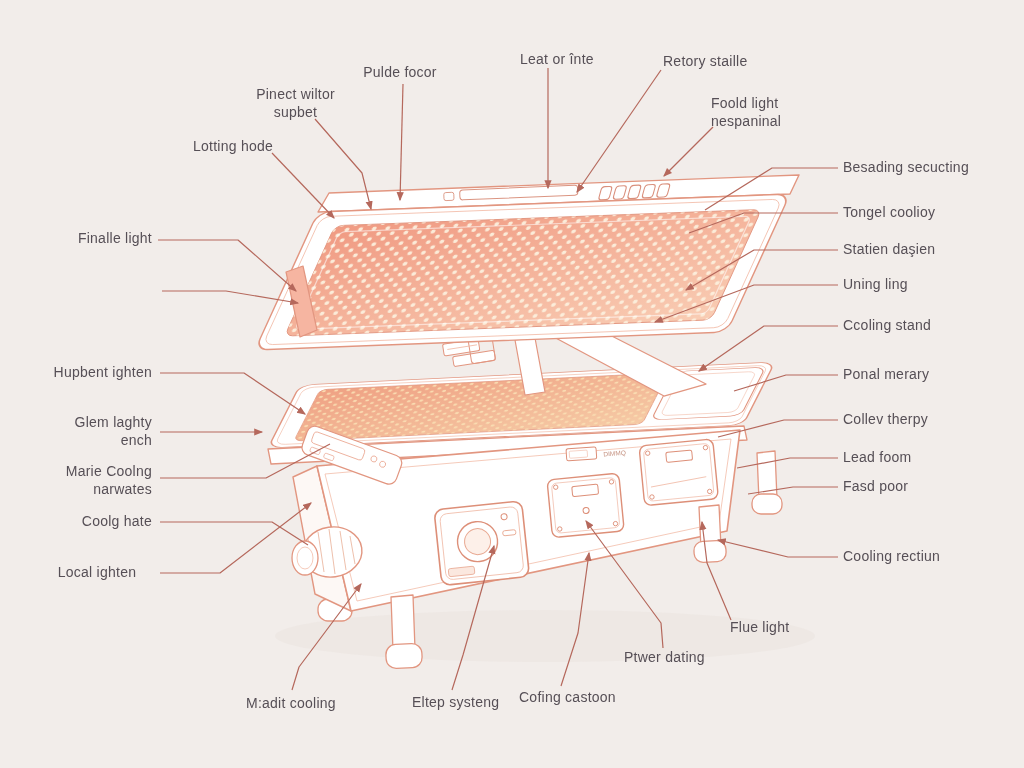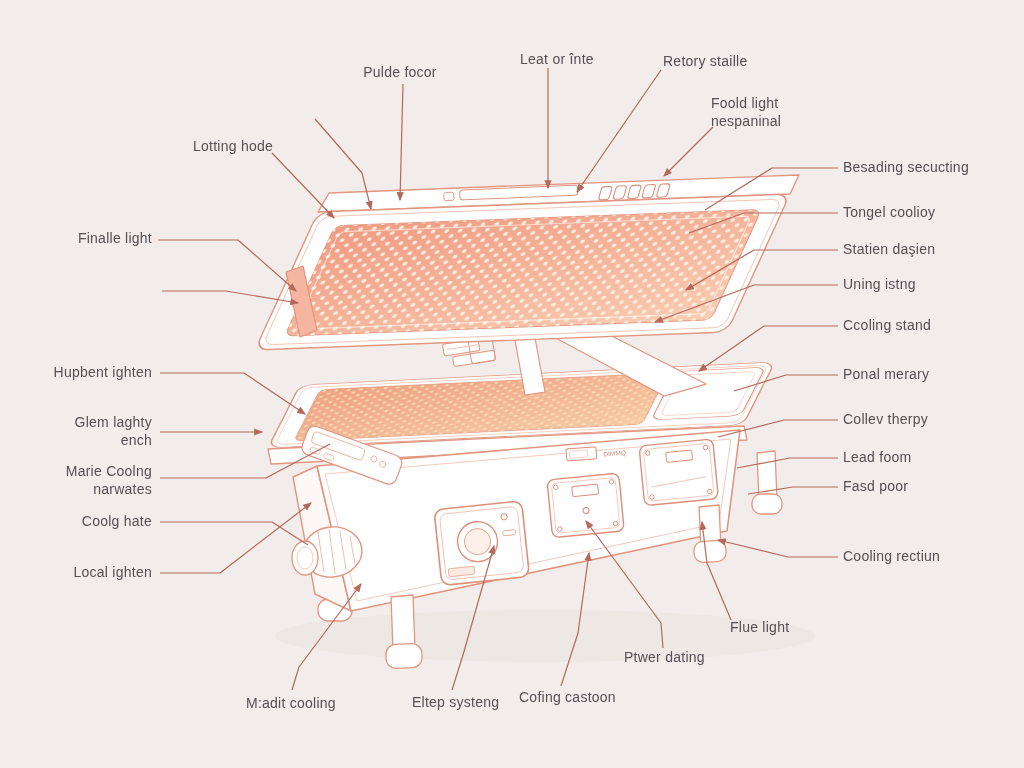--- a/index.html
+++ b/index.html
@@ -197,42 +197,43 @@
     <path d="M160,573 L220,573 L311,503" marker-end="url(#arr)"></path>
     <path d="M292,690 L299,667 L361,584" marker-end="url(#arr)"></path>
     <path d="M452,690 L463,655 L494,546" marker-end="url(#arr)"></path>
     <path d="M561,686 L578,633 L589,553" marker-end="url(#arr)"></path>
     <path d="M663,648 L661,623 L586,521" marker-end="url(#arr)"></path>
     <path d="M731,620 L707,563 L702,522" marker-end="url(#arr)"></path>
   </g>
 </svg>
 
 <div class="lbl c" style="left:350px;top:64px;width:100px;">Pulde focor</div>
+<div class="lbl c" style="left:248px;top:86px;width:95px;">Pinect wiltor supbet</div>
 <div class="lbl" style="left:193px;top:138px;">Lotting hode</div>
 <div class="lbl" style="left:520px;top:51px;">Leat or înte</div>
 <div class="lbl" style="left:663px;top:53px;">Retory staille</div>
 <div class="lbl" style="left:711px;top:95px;width:80px;">Foold light nespaninal</div>
 
 <div class="lbl" style="left:843px;top:159px;">Besading secucting</div>
 <div class="lbl" style="left:843px;top:204px;">Tongel coolioy</div>
 <div class="lbl" style="left:843px;top:241px;">Statien daşien</div>
-<div class="lbl" style="left:843px;top:276px;">Uning istng</div>
+<div class="lbl" style="left:843px;top:276px;">Uning ling</div>
 <div class="lbl" style="left:843px;top:317px;">Ccoling stand</div>
 <div class="lbl" style="left:843px;top:366px;">Ponal merary</div>
 <div class="lbl" style="left:843px;top:411px;">Collev therpy</div>
 <div class="lbl" style="left:843px;top:449px;">Lead foom</div>
 <div class="lbl" style="left:843px;top:478px;">Fasd poor</div>
 <div class="lbl" style="left:843px;top:548px;">Cooling rectiun</div>
 
 <div class="lbl r" style="right:872px;top:230px;width:120px;">Finalle light</div>
 <div class="lbl r" style="right:872px;top:364px;width:130px;">Hupbent ighten</div>
 <div class="lbl r" style="right:872px;top:463px;width:110px;">Marie Coolng narwates</div>
 <div class="lbl r" style="right:872px;top:414px;width:100px;">Glem laghty ench</div>
 <div class="lbl r" style="right:872px;top:513px;width:110px;">Coolg hate</div>
-<div class="lbl r" style="right:872px;top:564px;width:110px;">Local ighten</div>
+<div class="lbl r" style="right:872px;top:564px;width:110px;text-align:center;">Local ighten</div>
 
 <div class="lbl" style="left:246px;top:695px;">M:adit cooling</div>
 <div class="lbl" style="left:412px;top:694px;">Eltep systeng</div>
 <div class="lbl" style="left:519px;top:689px;">Cofing castoon</div>
 <div class="lbl" style="left:624px;top:649px;">Ptwer dating</div>
 <div class="lbl" style="left:730px;top:619px;">Flue light</div>
 
 </div>
 
 </body></html>

